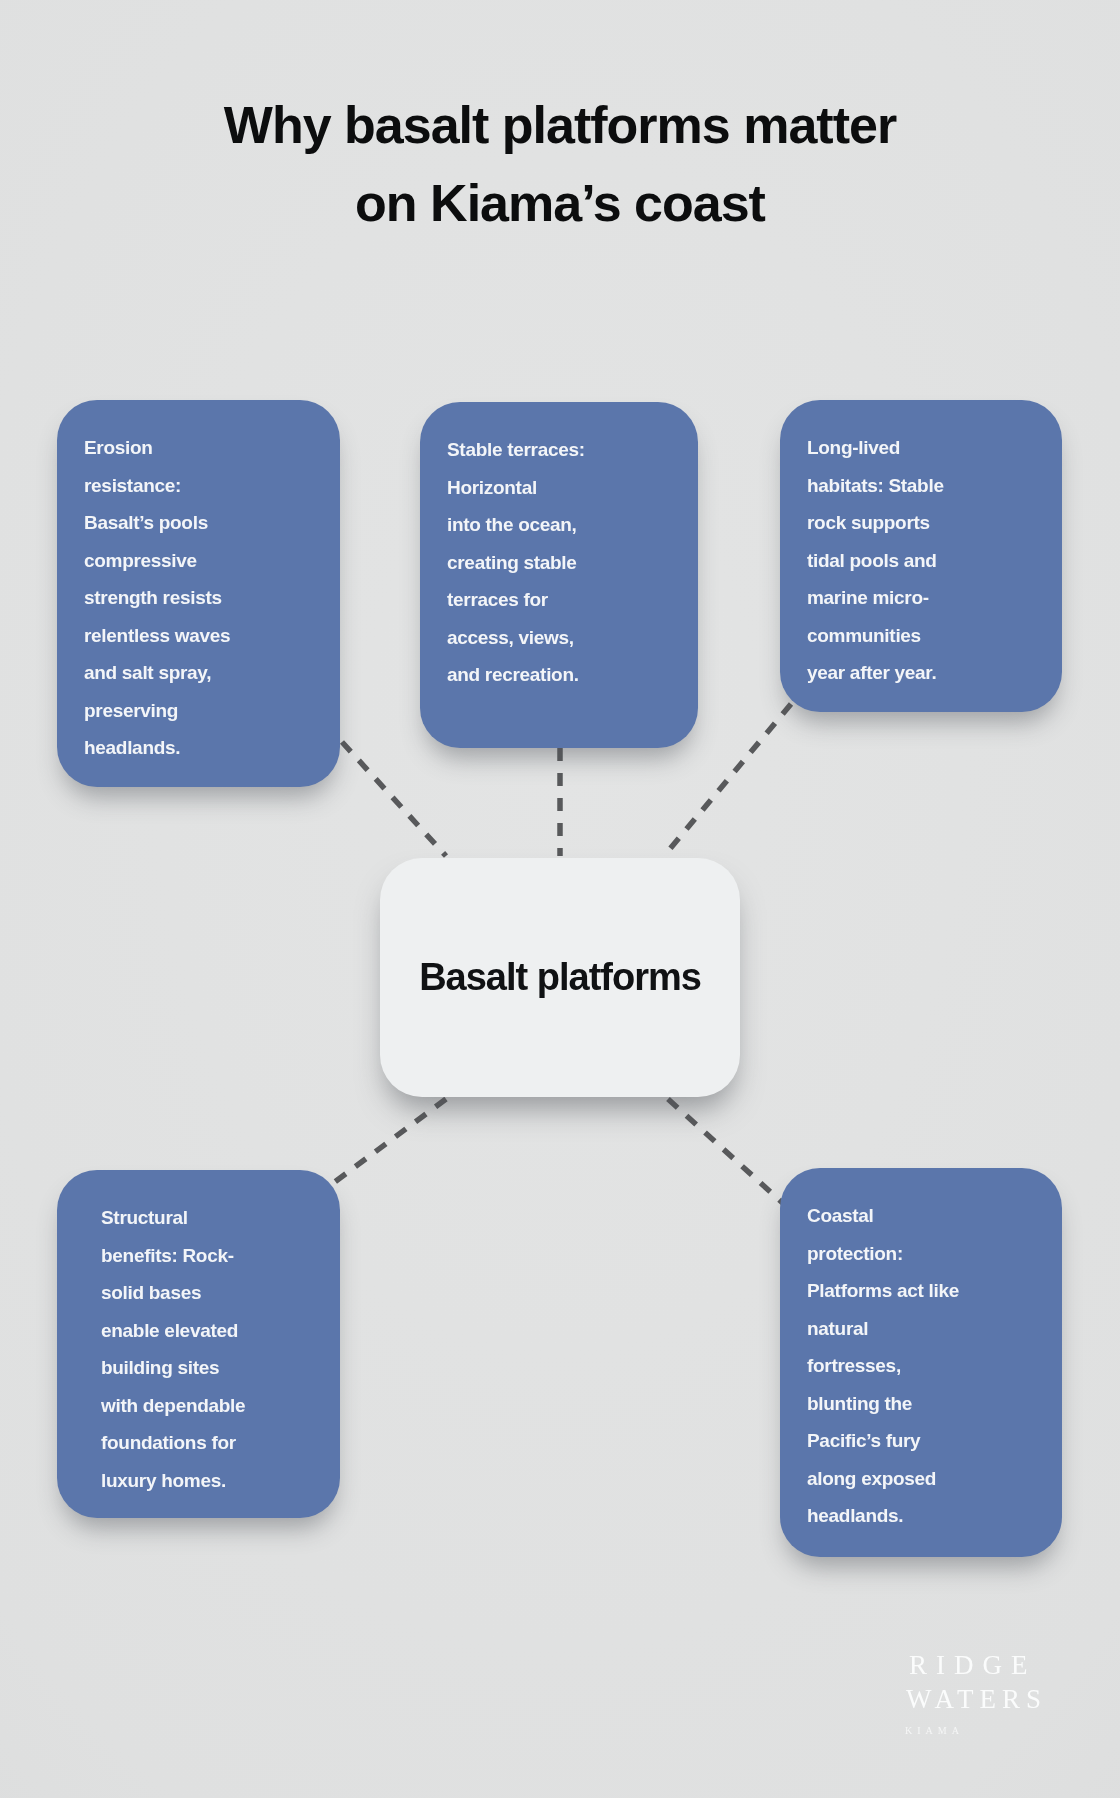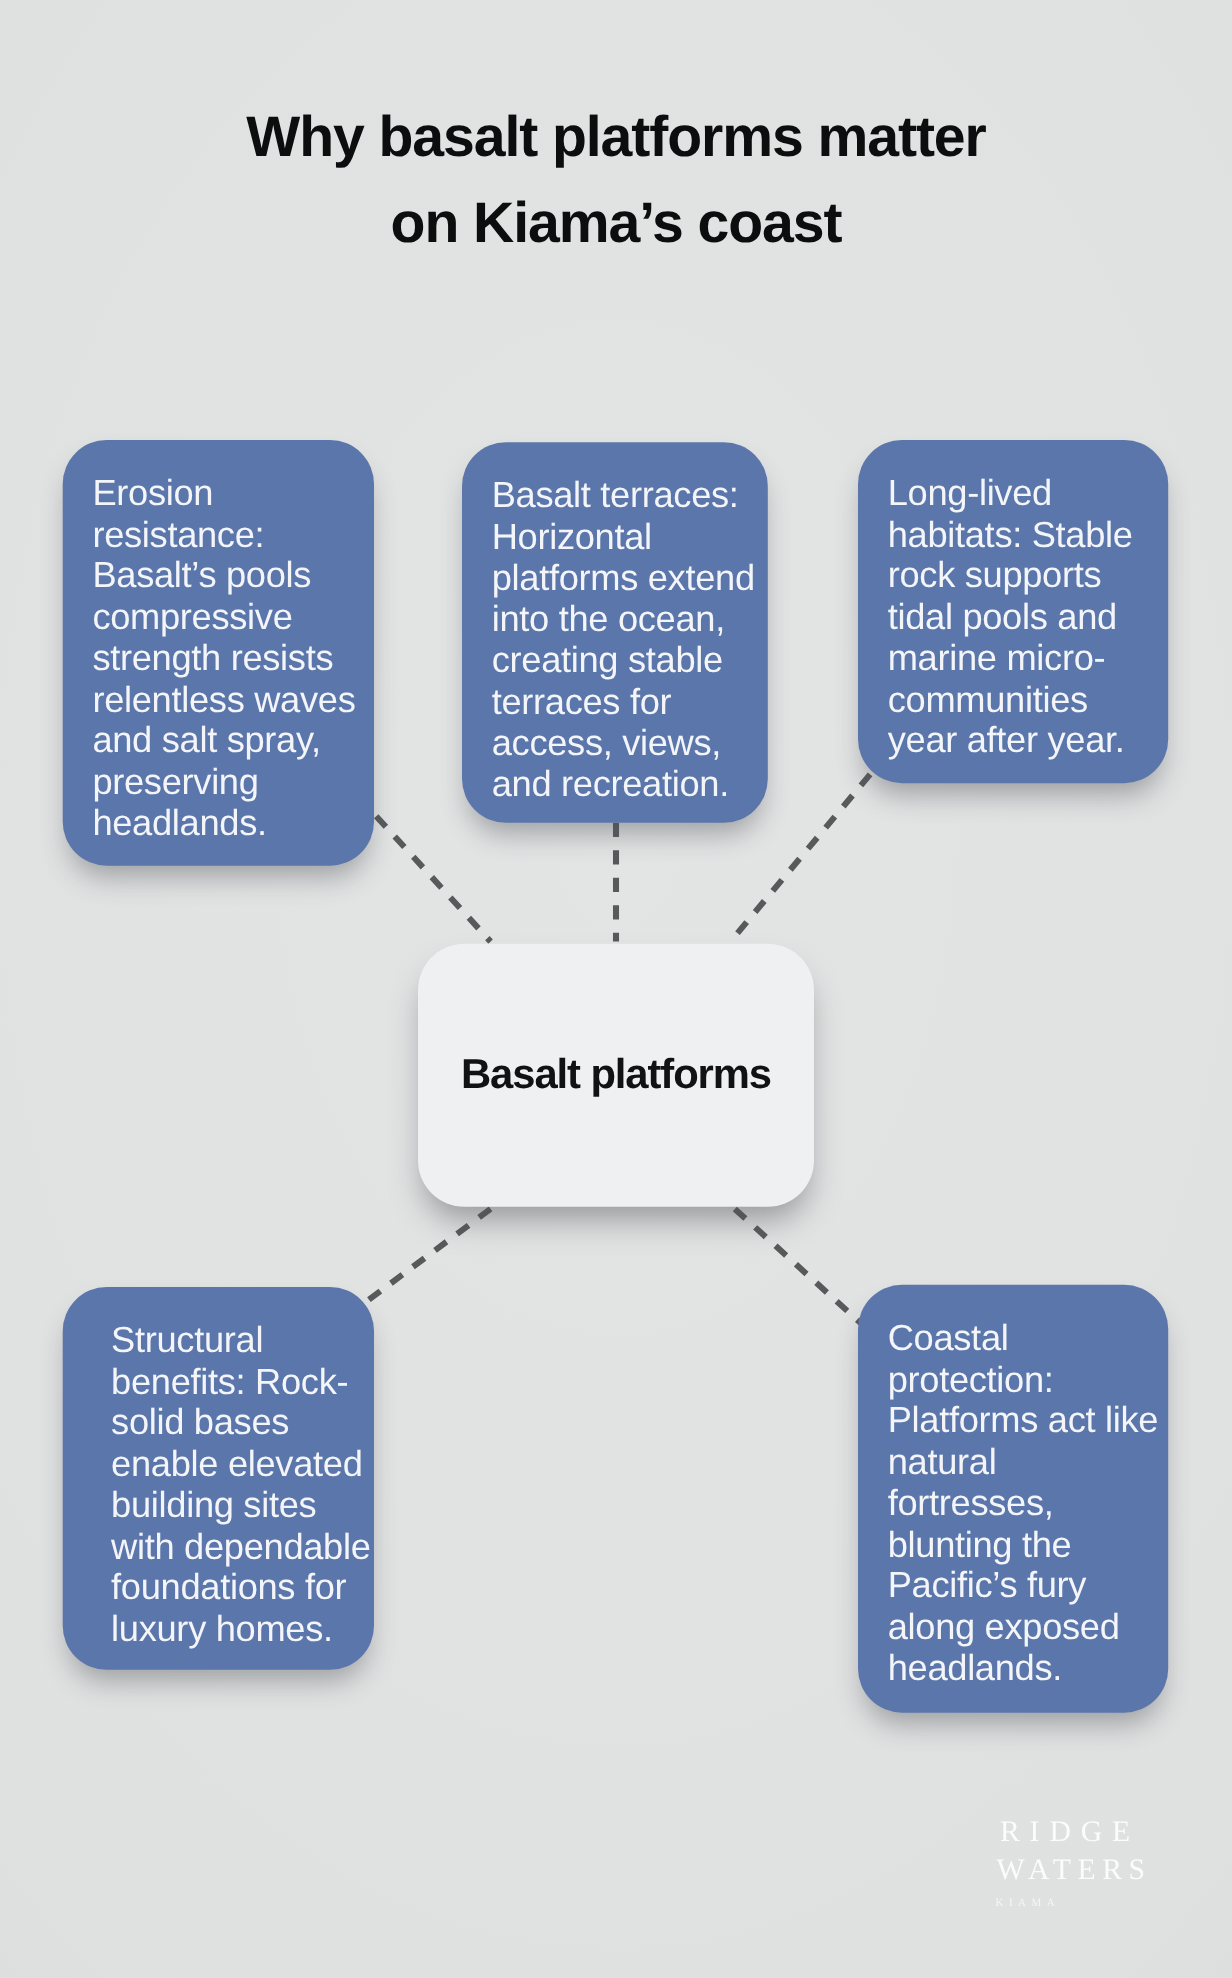--- a/index.html
+++ b/index.html
@@ -43,26 +43,27 @@
     stroke:var(--connector);
     stroke-width:5.5;
     stroke-dasharray:13 12;
   }
   .node{
     position:absolute;
     z-index:2;
     background:var(--node-fill);
     border-radius:40px;
     color:var(--node-text);
-    font-size:33px;
+    font-size:19px;
     letter-spacing:-0.3px;
     line-height:37.5px;
     padding:29px 24px 0 27px;
     box-shadow:0 16px 24px -6px rgba(80,84,90,0.45);
     overflow:hidden;
+    font-weight:bold;
   }
   .node .tline{white-space:nowrap;}
   .n1{left:57px;  top:400px;  width:283px; height:387px;}
   .n2{left:420px; top:402px;  width:278px; height:346px;}
   .n3{left:780px; top:400px;  width:282px; height:312px;}
   .n4{left:57px;  top:1170px; width:283px; height:348px;padding-left:44px;}
   .n5{left:780px; top:1168px; width:282px; height:389px;}
   .center-node{
     position:absolute;
     z-index:2;
@@ -132,23 +133,22 @@
       <div class="tline">resistance:</div>
       <div class="tline">Basalt’s pools</div>
       <div class="tline">compressive</div>
       <div class="tline">strength resists</div>
       <div class="tline">relentless waves</div>
       <div class="tline">and salt spray,</div>
       <div class="tline">preserving</div>
       <div class="tline">headlands.</div>
     </div>
   <div class="node n2">
-      <div class="tline">Basalt terraces:</div>
+      <div class="tline">Stable terraces:</div>
       <div class="tline">Horizontal</div>
-      <div class="tline">platforms extend</div>
       <div class="tline">into the ocean,</div>
       <div class="tline">creating stable</div>
       <div class="tline">terraces for</div>
       <div class="tline">access, views,</div>
       <div class="tline">and recreation.</div>
     </div>
   <div class="node n3">
       <div class="tline">Long-lived</div>
       <div class="tline">habitats: Stable</div>
       <div class="tline">rock supports</div>

